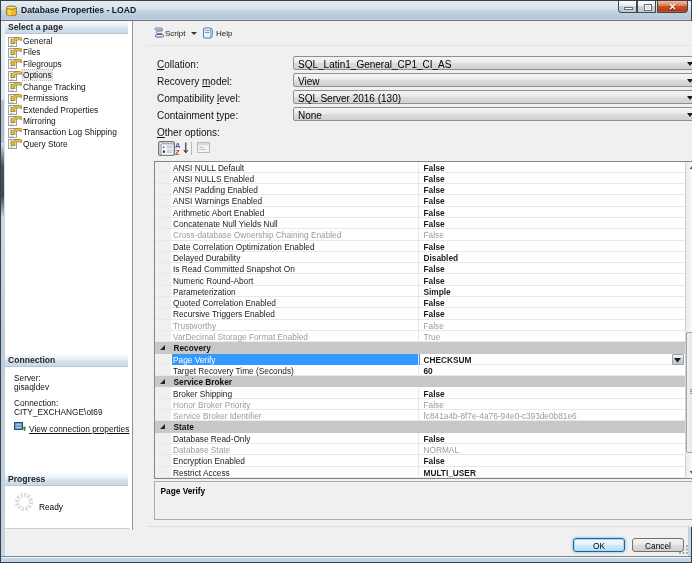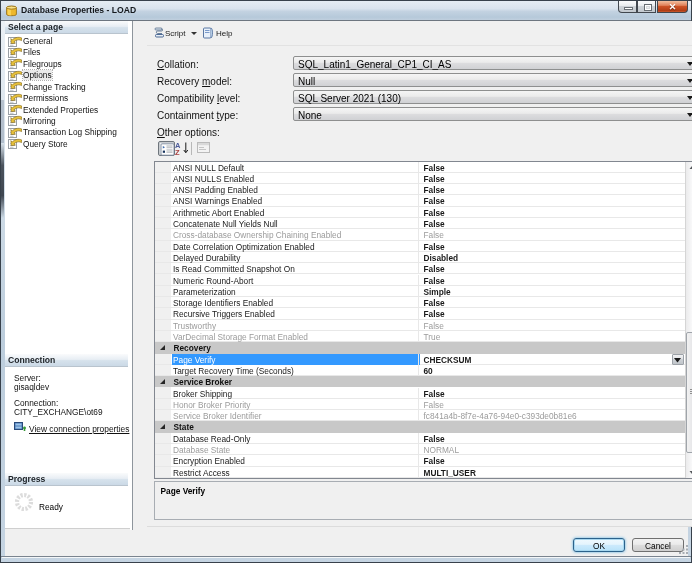--- a/index.html
+++ b/index.html
@@ -246,25 +246,25 @@
     </div>
     <div class="flabel" style="top:37.5px;"><u>C</u>ollation:</div>
     <div class="flabel" style="top:54.5px;">Recovery <u>m</u>odel:</div>
     <div class="flabel" style="top:71.5px;">Compatibility <u>l</u>evel:</div>
     <div class="flabel" style="top:88.5px;">Containment <u>t</u>ype:</div>
     <div class="combo" style="top:35px;">
         <span class="ctext">SQL_Latin1_General_CP1_CI_AS</span>
         <span class="carr"></span>
       </div>
     <div class="combo" style="top:52px;">
-        <span class="ctext">Null</span>
+        <span class="ctext">View</span>
         <span class="carr"></span>
       </div>
     <div class="combo" style="top:69px;">
-        <span class="ctext">SQL Server 2021 (130)</span>
+        <span class="ctext">SQL Server 2016 (130)</span>
         <span class="carr"></span>
       </div>
     <div class="combo" style="top:86px;">
         <span class="ctext">None</span>
         <span class="carr"></span>
       </div>
     <div class="flabel" style="top:105.5px;"><u>O</u>ther options:</div>
     <div class="gtbtn gtsel" style="left:11px; top:120px;"><svg width="15" height="13" viewBox="0 0 15 13" style="margin:0.5px 0 0 0.5px;">
           <rect x="1" y="0.8" width="13" height="11.4" rx="1" fill="#fdfdfd" stroke="#6a7a90" stroke-width="0.8"></rect>
           <path d="M2.8 3 L5 4.2 L2.8 5.4 Z" fill="#3a6ab0"></path>
@@ -332,21 +332,21 @@
           </div>
 <div class="prow" style="top:113.0px">
             <span class="pname">Numeric Round-Abort</span>
             <span class="pval b">False</span>
           </div>
 <div class="prow" style="top:124.3px">
             <span class="pname">Parameterization</span>
             <span class="pval b">Simple</span>
           </div>
 <div class="prow" style="top:135.6px">
-            <span class="pname">Storage Identifiers Enabled</span>
+            <span class="pname">Quoted Correlation Enabled</span>
             <span class="pval b">False</span>
           </div>
 <div class="prow" style="top:146.9px">
             <span class="pname">Recursive Triggers Enabled</span>
             <span class="pval b">False</span>
           </div>
 <div class="prow" style="top:158.2px">
             <span class="pname g">Trustworthy</span>
             <span class="pval g">False</span>
           </div>

